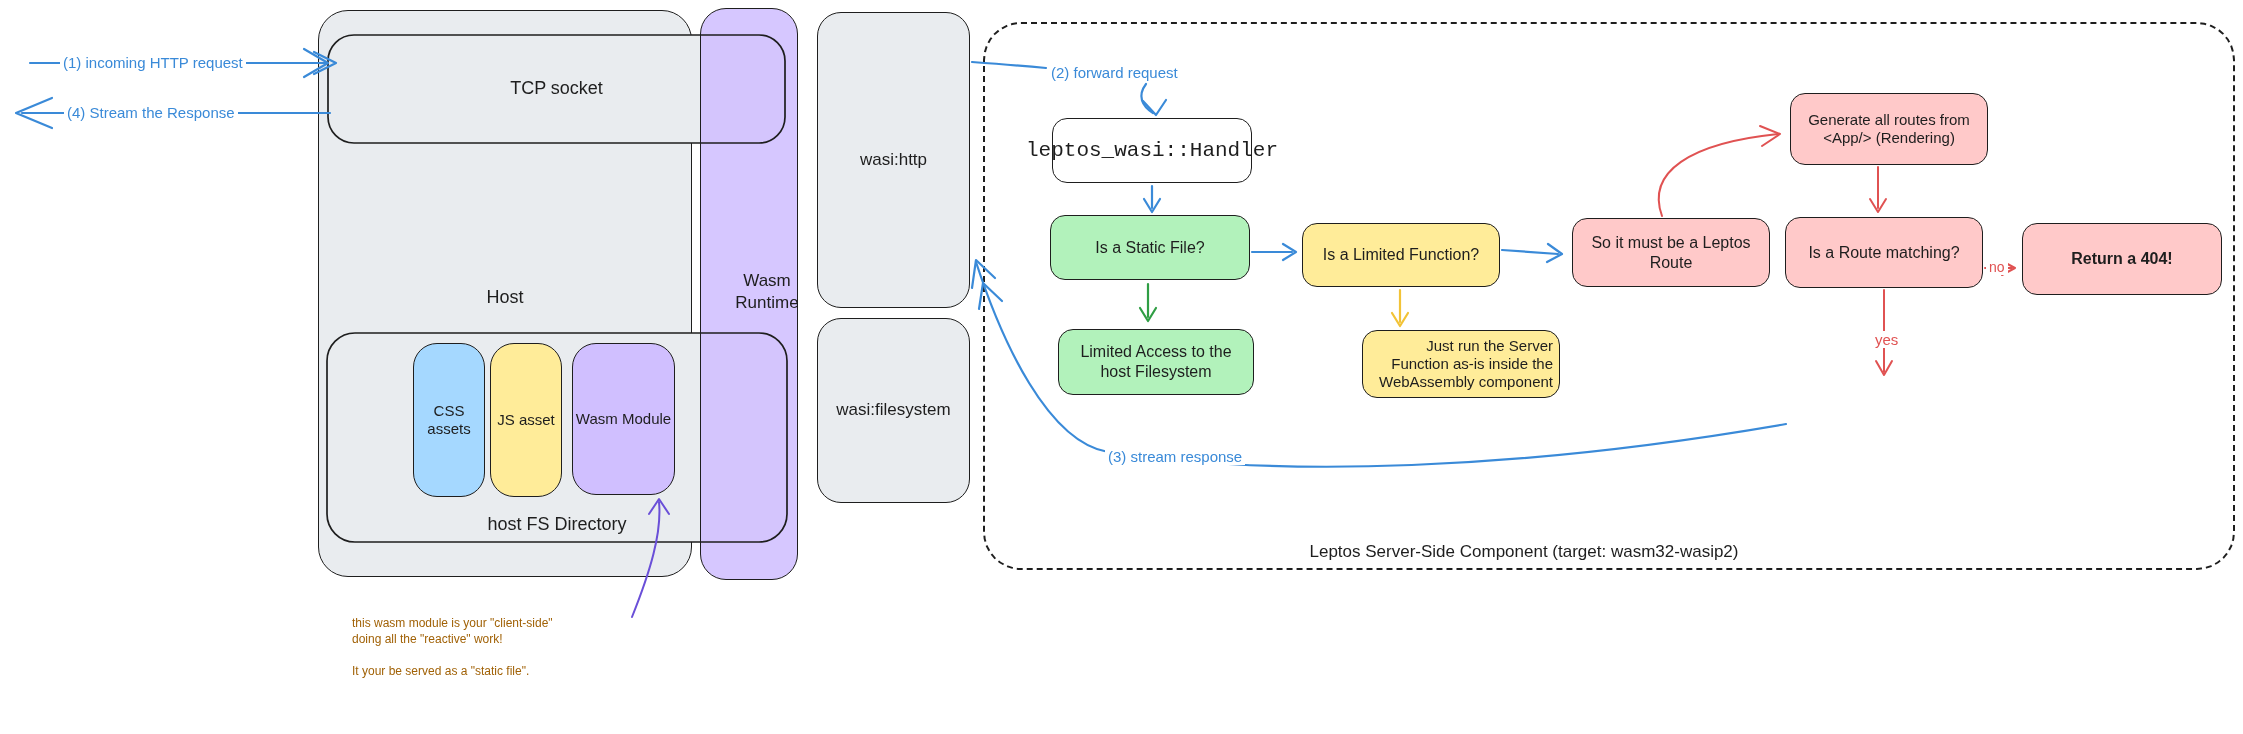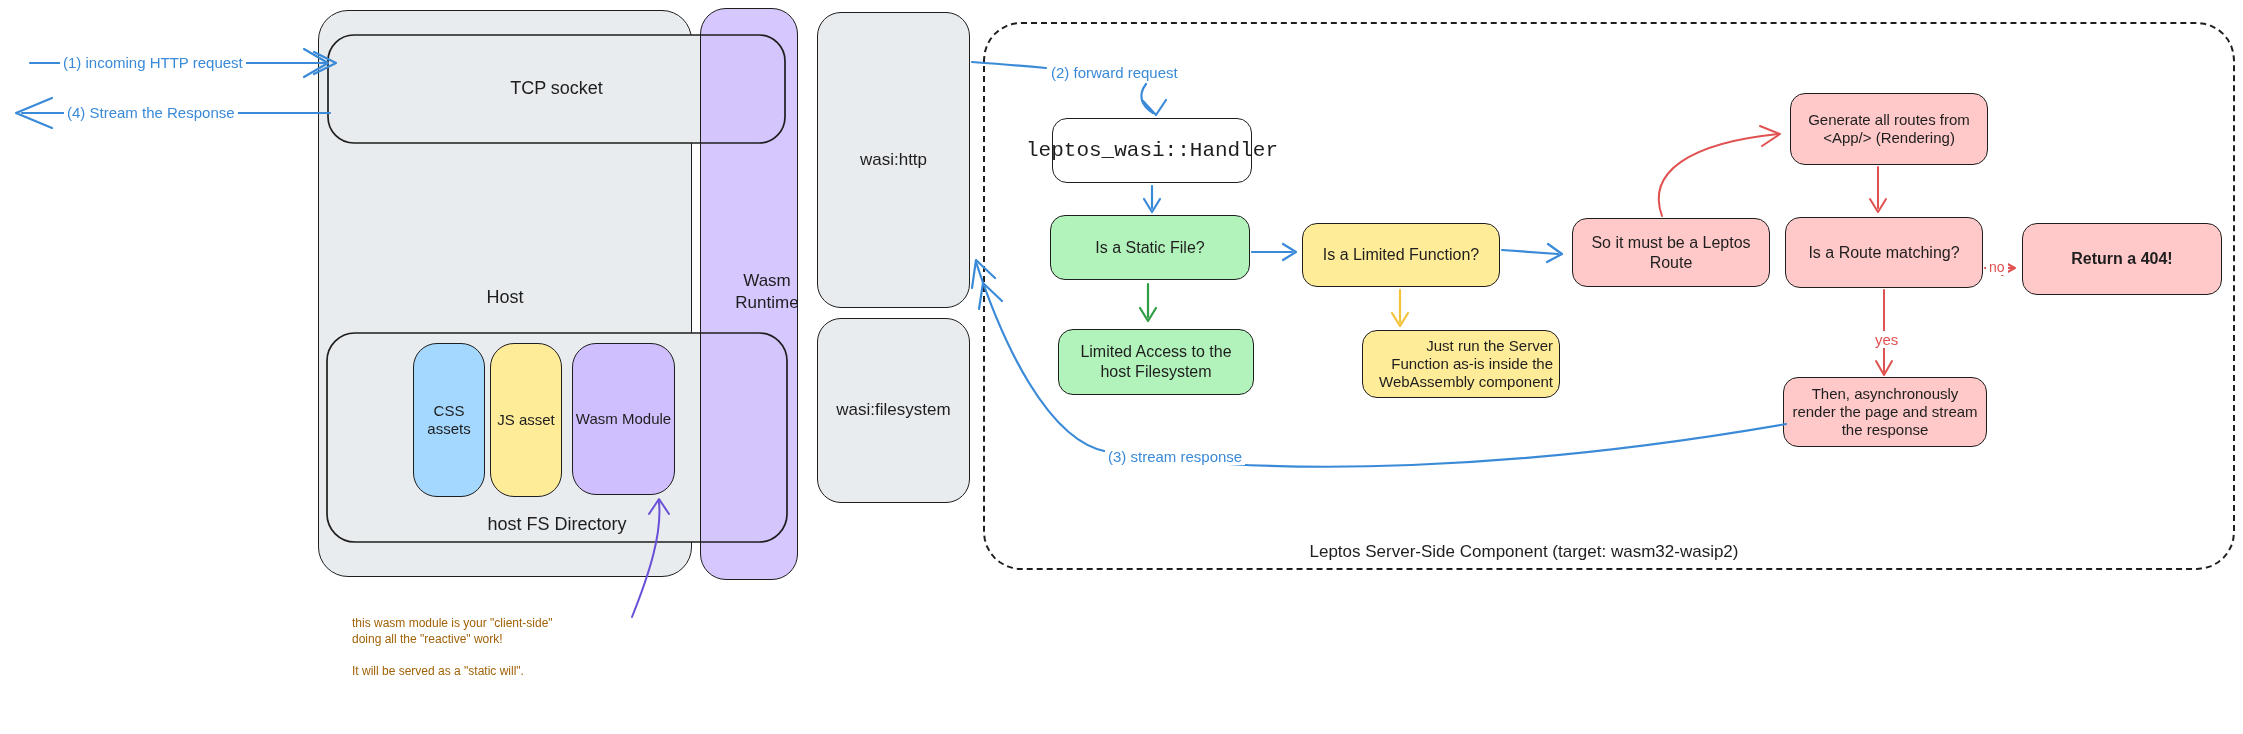--- a/index.html
+++ b/index.html
@@ -109,23 +109,20 @@
   </div>
 
   <div class="box pink node" style="left:1785px;top:217px;width:198px;height:71px;text-align:center;">
     <span class="nowrap">Is a Route matching?</span>
   </div>
 
   <div class="box pink node" style="left:2022px;top:223px;width:200px;height:72px;font-weight:bold;">
     <span>Return a 404!</span>
   </div>
 
-  <div class="box pink node small" style="left:1783px;top:377px;width:204px;height:70px;">
-    <span>Then, asynchronously render the page and stream the response</span>
-  </div>
 
   <svg id="wires" width="2243" height="734" viewBox="0 0 2243 734">
 
     <rect x="328" y="35" width="457" height="108" rx="26" fill="none" stroke="#1e1e1e" stroke-width="1.7"></rect>
     <rect x="327" y="333" width="460" height="209" rx="28" fill="none" stroke="#1e1e1e" stroke-width="1.7"></rect>
 
     <g stroke="#3a8ad8" stroke-width="2.2" fill="none" stroke-linecap="round" stroke-linejoin="round">
 
       <path d="M30 63 H326"></path>
       <polyline points="304,49 328,63 304,77"></polyline>
@@ -187,16 +184,16 @@
   <div class="edge-lbl" style="left:60px;top:54px;">(1) incoming HTTP request</div>
   <div class="edge-lbl" style="left:64px;top:104px;">(4) Stream the Response</div>
   <div class="edge-lbl" style="left:1048px;top:64px;background:transparent;">(2) forward request</div>
   <div class="edge-lbl" style="left:1105px;top:448px;">(3) stream response</div>
   <div class="edge-lbl red" style="left:1986px;top:259px;font-size:14px;">no</div>
   <div class="edge-lbl red" style="left:1872px;top:320px;margin-top:11px;">yes</div>
 
   <div class="annot" style="left:352px;top:616px;width:440px;">
     <div>this wasm module is your "client-side"</div>
     <div>doing all the "reactive" work!</div>
-    <div style="margin-top:16px;">It will be served as a "static will".</div>
+    <div style="margin-top:16px;">It your be served as a "static file".</div>
   </div>
 
 </div>
 
 </body></html>

